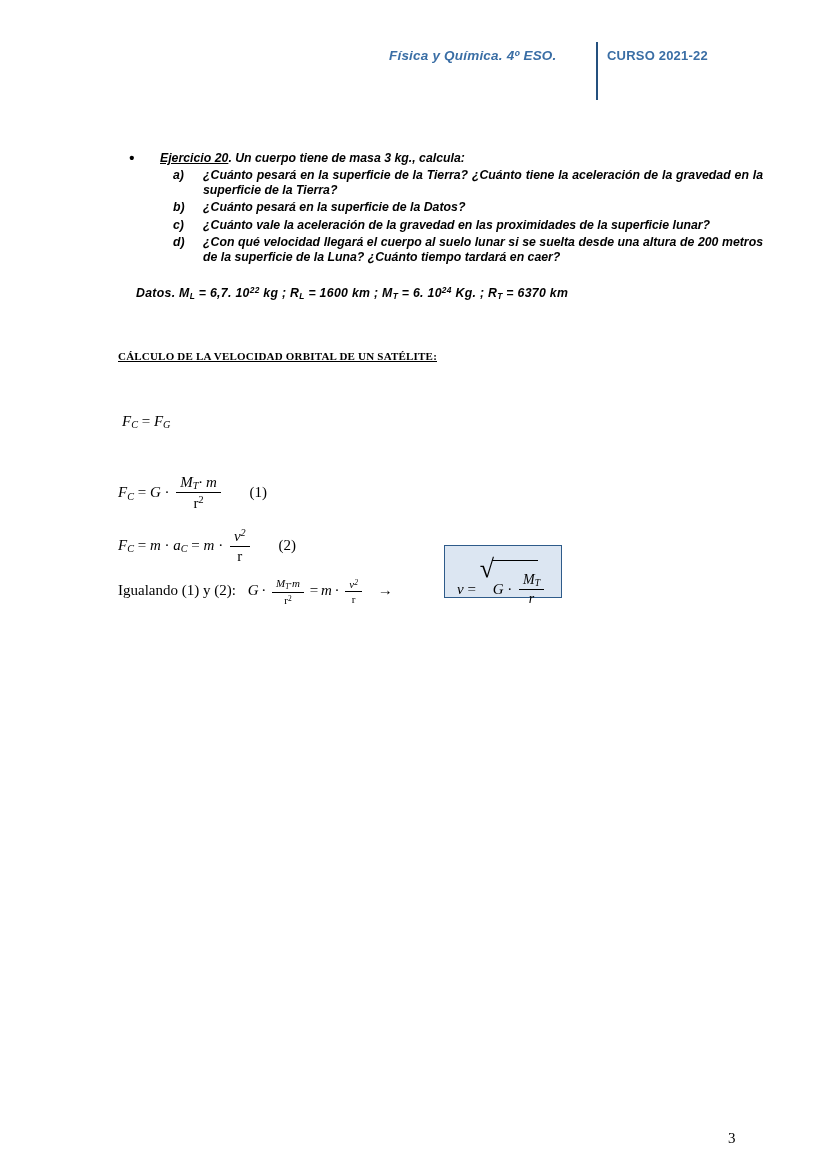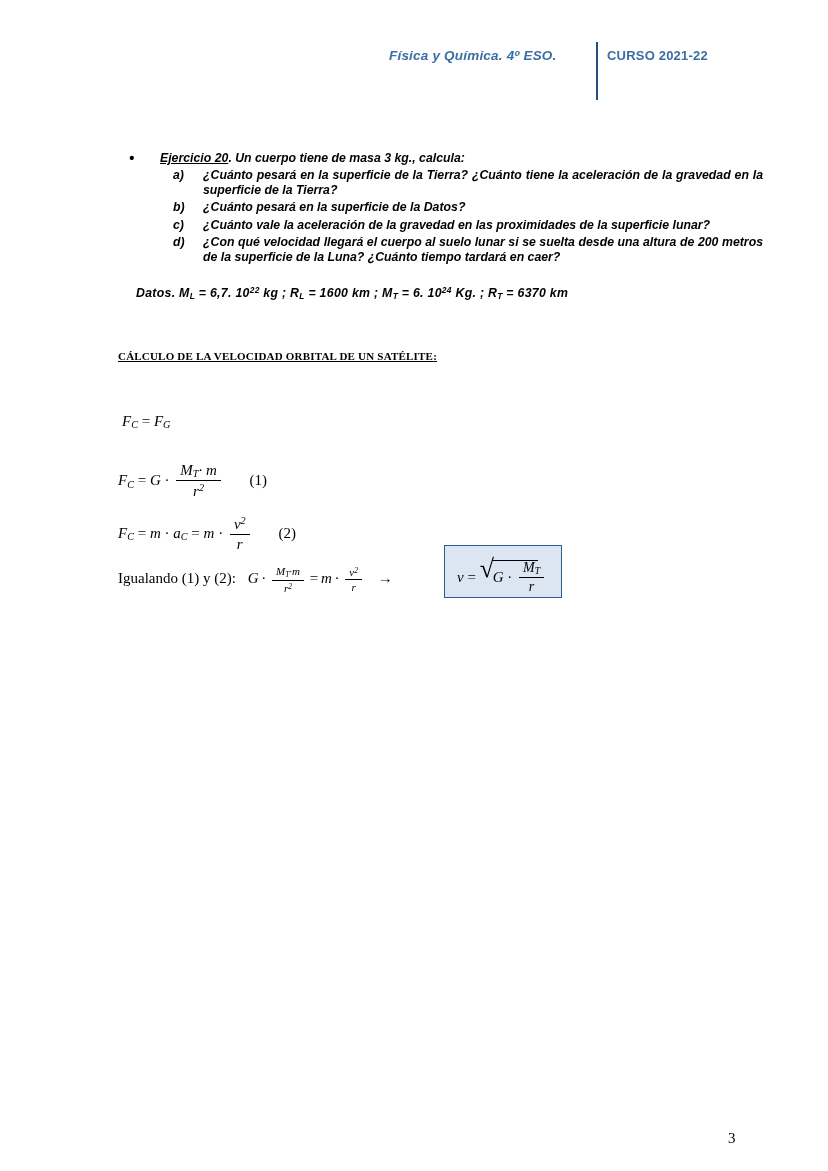--- a/index.html
+++ b/index.html
@@ -133,34 +133,33 @@
     top: 413px;
     width: 620px;
     font-family: "Liberation Serif", serif;
   }
   .mrow { position: relative; font-size: 15px; }
   .it { font-style: italic; }
   .frac {
     display: inline-block;
     vertical-align: middle;
     text-align: center;
-    margin: 0 3px;
+    margin: 12px 3px;
     position: relative;
     top: -1px;
   }
   .frac .num {
     display: block;
     padding: 0 4px 1px 4px;
     border-bottom: 1px solid #000;
     font-style: italic;
   }
   .frac .den {
     display: block;
     padding: 1px 4px 0 4px;
-    font-style: italic;
   }
   .eqnum { margin-left: 22px; font-style: normal; }
 
   .row1 { position: absolute; left: 4px;   top: 0px;  }
   .row2 { position: absolute; left: 0;   top: 50px; }
   .row3 { position: absolute; left: 0;   top: 103px; }
   .row4 { position: absolute; left: 0;   top: 153px; }
 
   .small-frac { font-size: 11px; }
 

